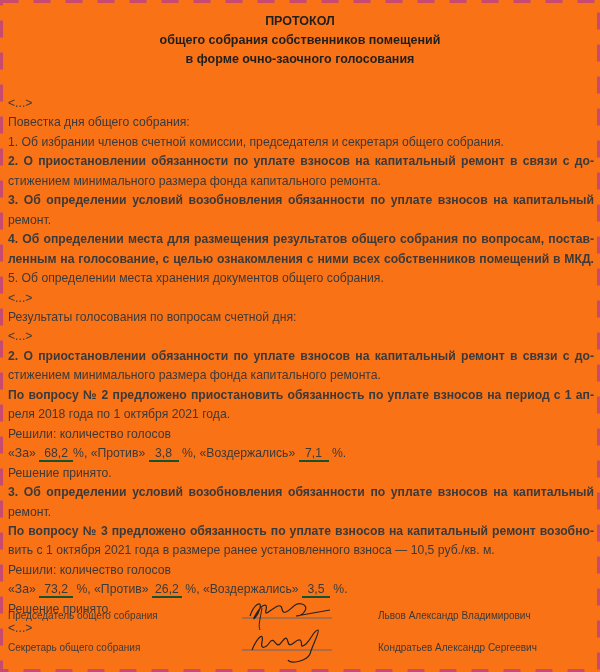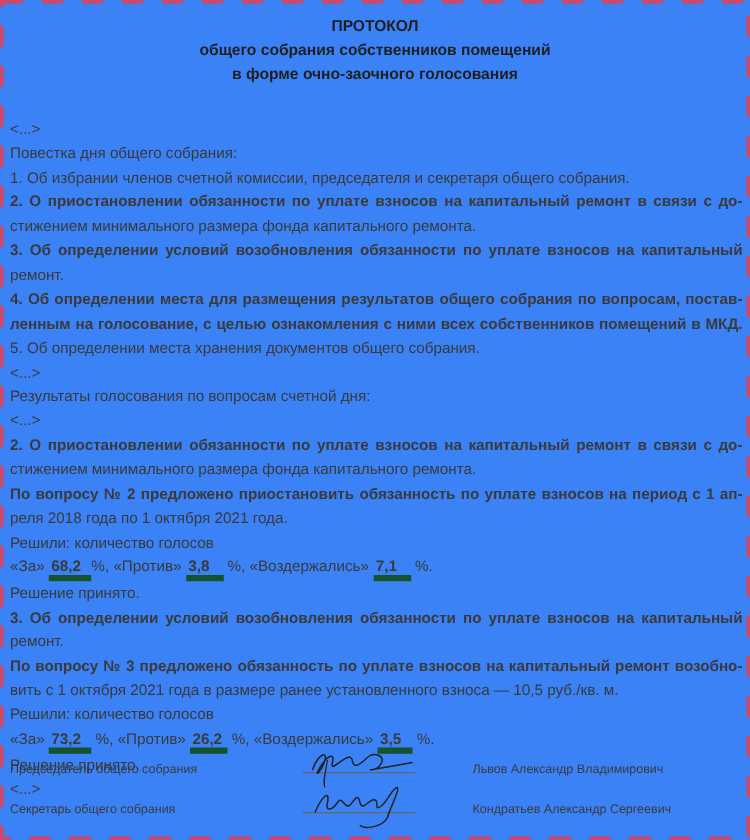--- a/index.html
+++ b/index.html
@@ -5,44 +5,43 @@
   html, body { margin: 0; padding: 0; }
   body {
     width: 600px; height: 672px; overflow: hidden;
     background: #ffffff;
     font-family: "Liberation Sans", "DejaVu Sans", sans-serif;
   }
   .sheet {
     position: relative;
     width: 600px; height: 672px;
     box-sizing: border-box;
-    background: #3b82f6;
+    background: #f97316;
   }
   .border {
     position: absolute; inset: 0;
     pointer-events: none;
   }
   .title {
     position: absolute; left: 0; top: 12px; width: 600px;
     text-align: center;
     font-weight: bold; color: #1f1f1f;
     font-size: 12.5px; line-height: 19px;
   }
   .body {
     position: absolute; left: 8px; top: 94px; width: 586px;
     color: #3a3a3a;
     font-size: 12.2px; line-height: 19.45px;
   }
   .line { white-space: nowrap; }
   .just { text-align: justify; text-align-last: justify; white-space: normal; font-weight: bold; }
   .blank {
-    display: inline-block; text-align: left;
-    border-bottom: 5px solid #14532d; line-height: 13px;
+    display: inline-block; text-align: center;
+    border-bottom: 2px solid #14532d; line-height: 13px;
     padding: 0 2px;
-    font-weight: bold;
   }
   .sig-row {
     position: absolute; left: 8px; width: 586px; height: 30px;
     color: #3a3a3a; font-size: 10px; text-align: center;
   }
   .sig-role { position: absolute; left: 0; top: 8px; }
   .sig-name { position: absolute; left: 370px; top: 8px; }
   .sig-mark { position: absolute; left: 232px; top: -8px; width: 96px; height: 40px; }
 </style>
 </head>

